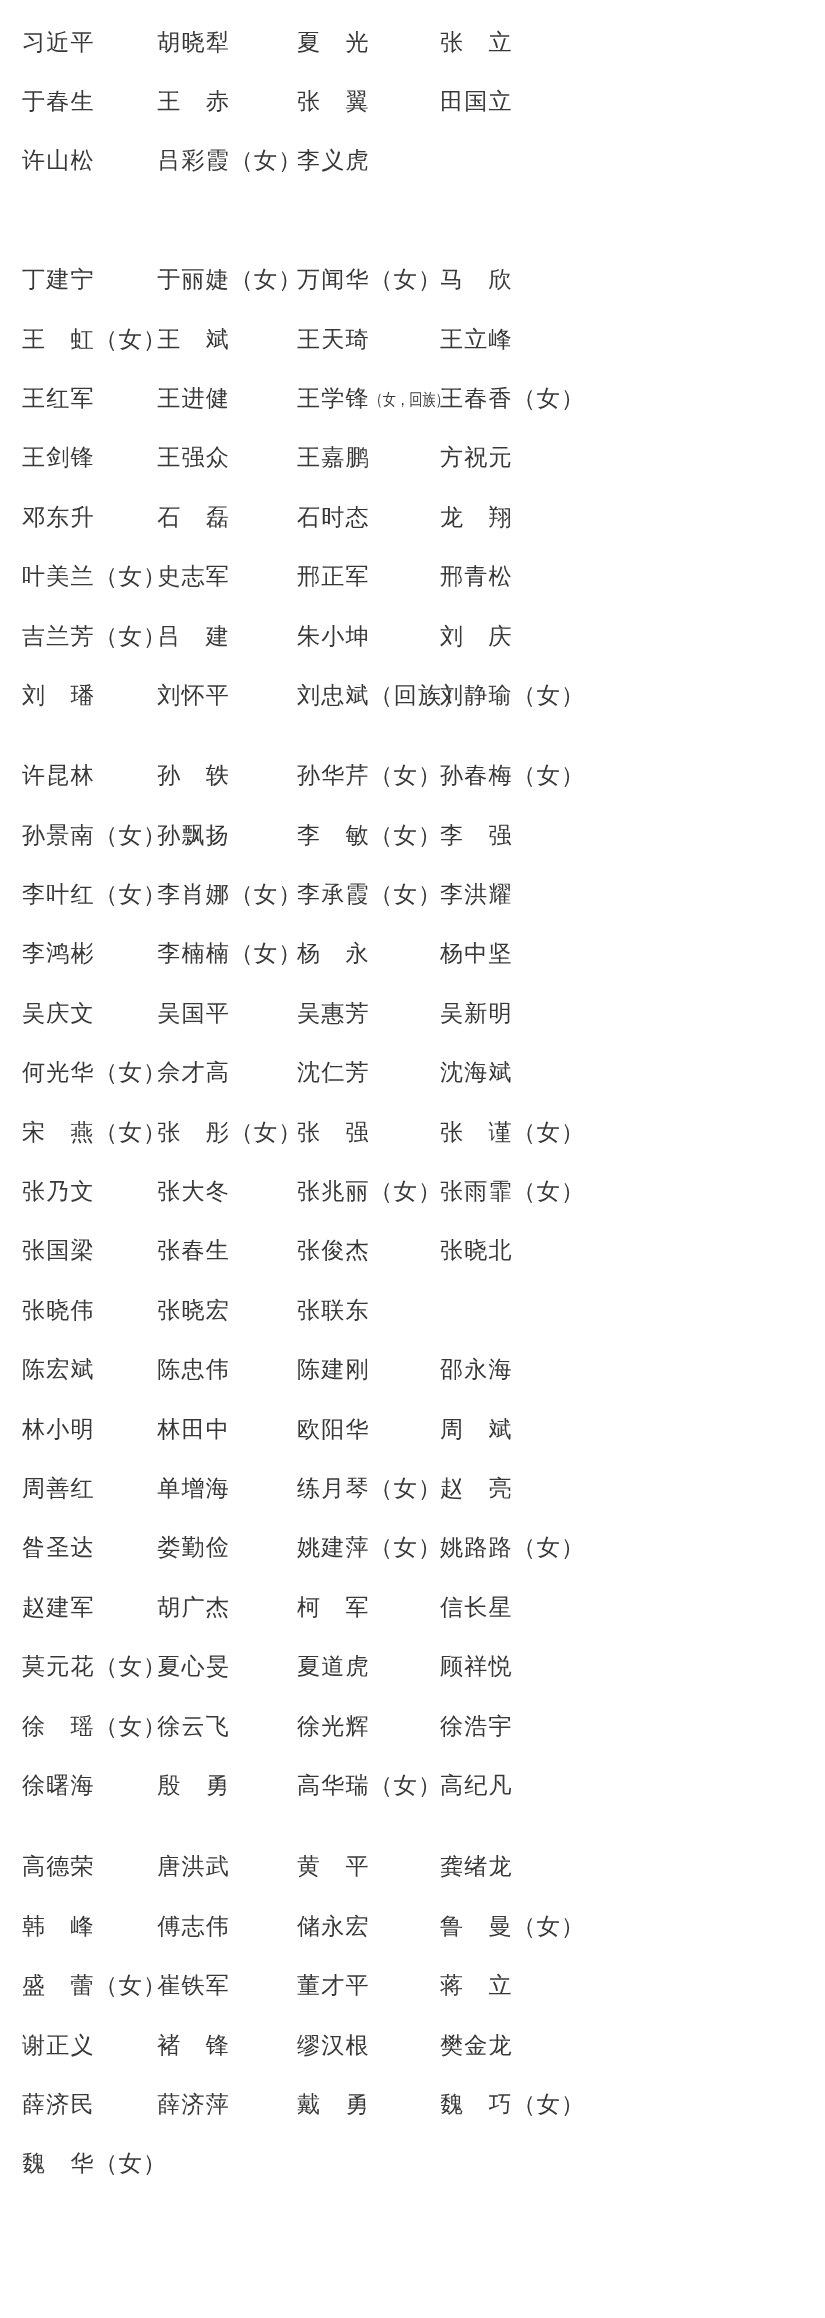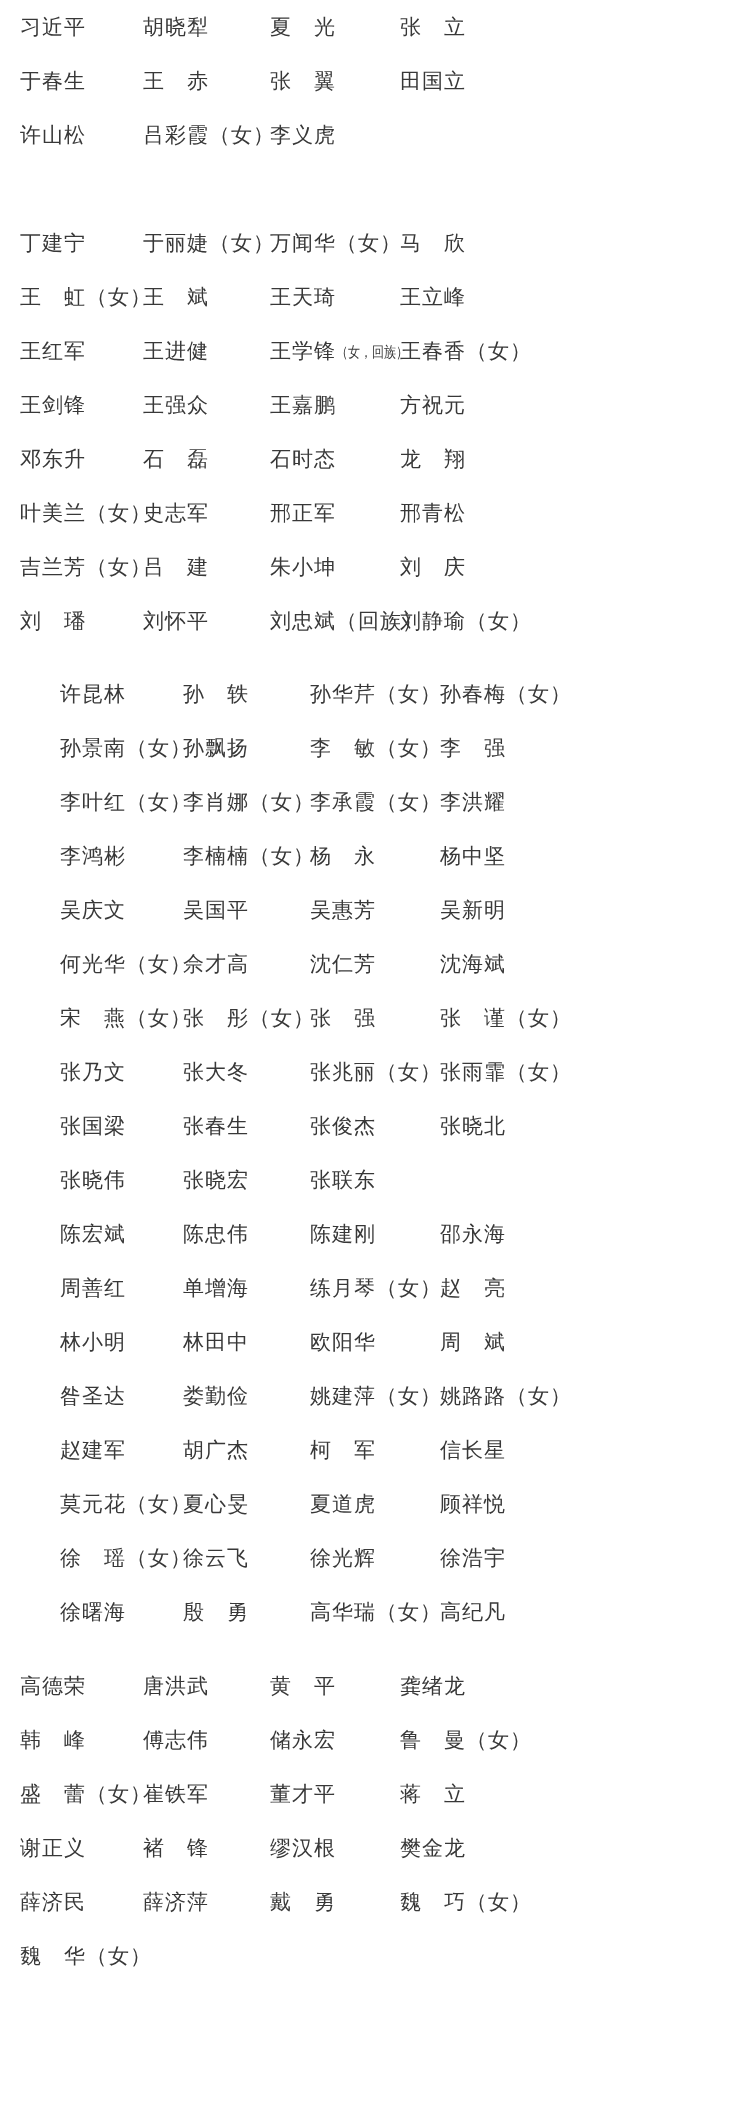--- a/index.html
+++ b/index.html
@@ -8,25 +8,26 @@
     background: #ffffff;
   }
   body {
     width: 750px;
     height: 2107px;
     overflow: hidden;
     font-family: "Liberation Serif", "DejaVu Serif", serif;
     color: #383838;
   }
   .doc {
+    padding-top: 11px;
     font-family: Liberation Serif, serif;
   }
   .section { }
   .section.gap-large { margin-top: 54px; }
-  .section.gap-medium { margin-top: 19px; margin-left: 40px; }
+  .section.gap-medium { margin-top: 19px; }
   .section.gap-small { margin-top: 20px; }
   .name-row {
     display: grid;
     grid-template-columns: 123px 127px 130px auto;
     padding-left: 20px;
     height: 54px;
     align-items: center;
   }
   .name-cell {
     font-size: 21px;
@@ -177,32 +178,32 @@
         <div class="name-cell">张晓宏</div>
         <div class="name-cell">张联东</div>
       </div>
       <div class="name-row">
         <div class="name-cell">陈宏斌</div>
         <div class="name-cell">陈忠伟</div>
         <div class="name-cell">陈建刚</div>
         <div class="name-cell">邵永海</div>
       </div>
       <div class="name-row">
+        <div class="name-cell">林小明</div>
+        <div class="name-cell">林田中</div>
+        <div class="name-cell">欧阳华</div>
+        <div class="name-cell">周　斌</div>
+      </div>
+      <div class="name-row">
         <div class="name-cell">周善红</div>
         <div class="name-cell">单增海</div>
         <div class="name-cell">练月琴（女）</div>
         <div class="name-cell">赵　亮</div>
       </div>
       <div class="name-row">
-        <div class="name-cell">林小明</div>
-        <div class="name-cell">林田中</div>
-        <div class="name-cell">欧阳华</div>
-        <div class="name-cell">周　斌</div>
-      </div>
-      <div class="name-row">
         <div class="name-cell">昝圣达</div>
         <div class="name-cell">娄勤俭</div>
         <div class="name-cell">姚建萍（女）</div>
         <div class="name-cell">姚路路（女）</div>
       </div>
       <div class="name-row">
         <div class="name-cell">赵建军</div>
         <div class="name-cell">胡广杰</div>
         <div class="name-cell">柯　军</div>
         <div class="name-cell">信长星</div>

